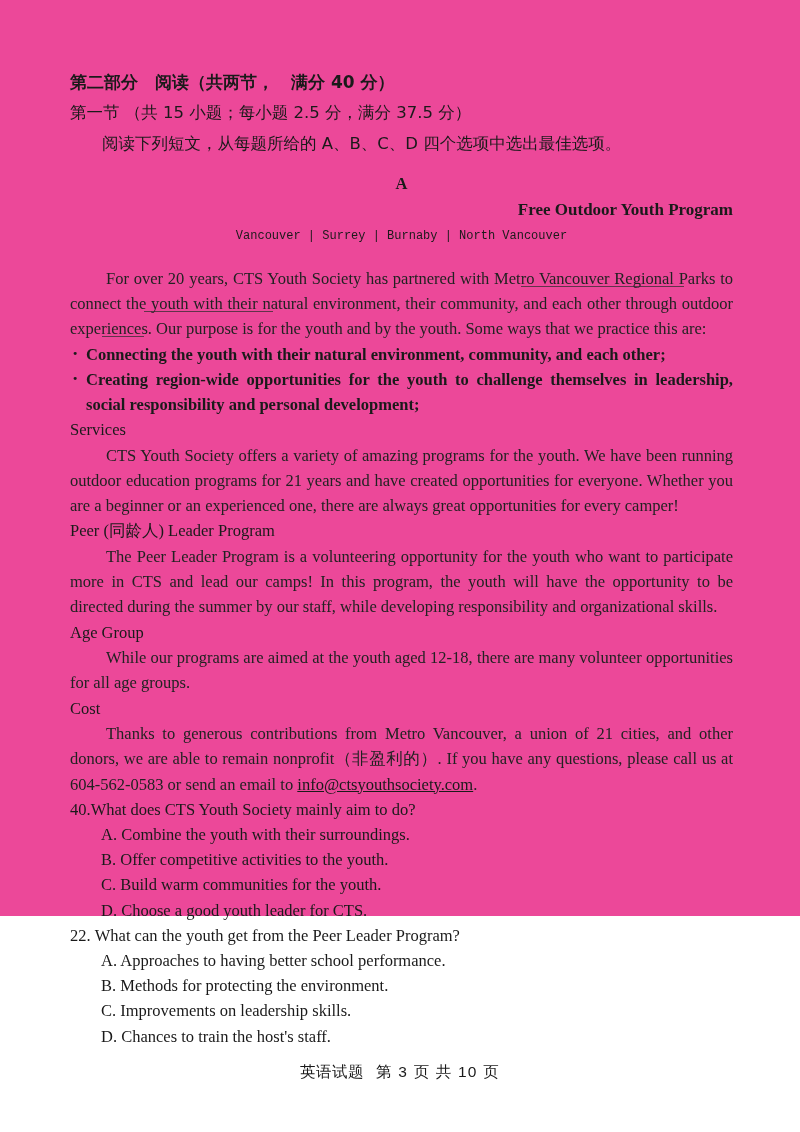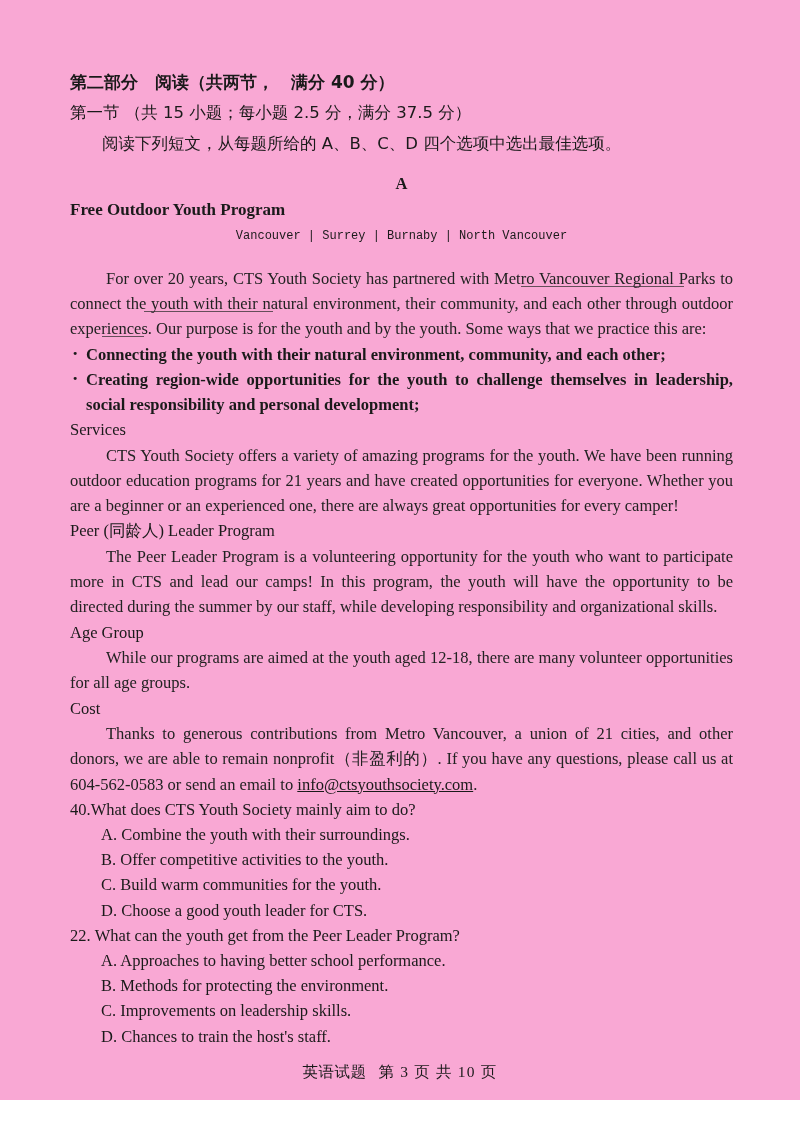--- a/index.html
+++ b/index.html
@@ -15,22 +15,22 @@
     overflow: hidden;
     font-family: "Liberation Serif", "DejaVu Serif", serif;
     color: #1a1a1a;
     -webkit-font-smoothing: antialiased;
   }
 
   .page {
     position: absolute;
     left: 0; top: 0;
     width: 800px;
-    height: 1100px;
-    background: #f9a8d4;
+    height: 916px;
+    background: #ec4899;
   }
 
   
   .col {
     position: absolute;
     left: 70px;
     top: 68px;
     width: 663px;
   }
 
@@ -60,21 +60,21 @@
 
   .sec-letter {
     text-align: center;
     font-weight: bold;
     font-size: 16.5px;
     line-height: 26px;
     margin: 5px 0 0 0;
     font-family: "Liberation Serif", serif;
   }
   .sec-title {
-    text-align: left;
+    text-align: right;
     font-weight: bold;
     font-size: 17px;
     line-height: 26px;
     margin: 0;
   }
   .sec-sub {
     text-align: center;
     font-size: 12px;
     line-height: 26px;
     margin: 0 0 17px 0;
@@ -160,21 +160,21 @@
     text-align: center;
     white-space: nowrap;
   }
   .footer .f-cn {
     font-family: "DejaVu Sans", "Liberation Sans", sans-serif;
     font-weight: normal;
     font-size: 15.5px;
     letter-spacing: 0.5px;
   }
   .footer .f-page {
-    font-family: Liberation Serif, serif;
+    font-family: Liberation Sans, sans-serif;
     font-size: 15.5px;
     margin-left: 12px;
     letter-spacing: 1.2px;
   }
 
   .gap-a { height: 6px; }
 </style>
 </head>
 <body>
 

